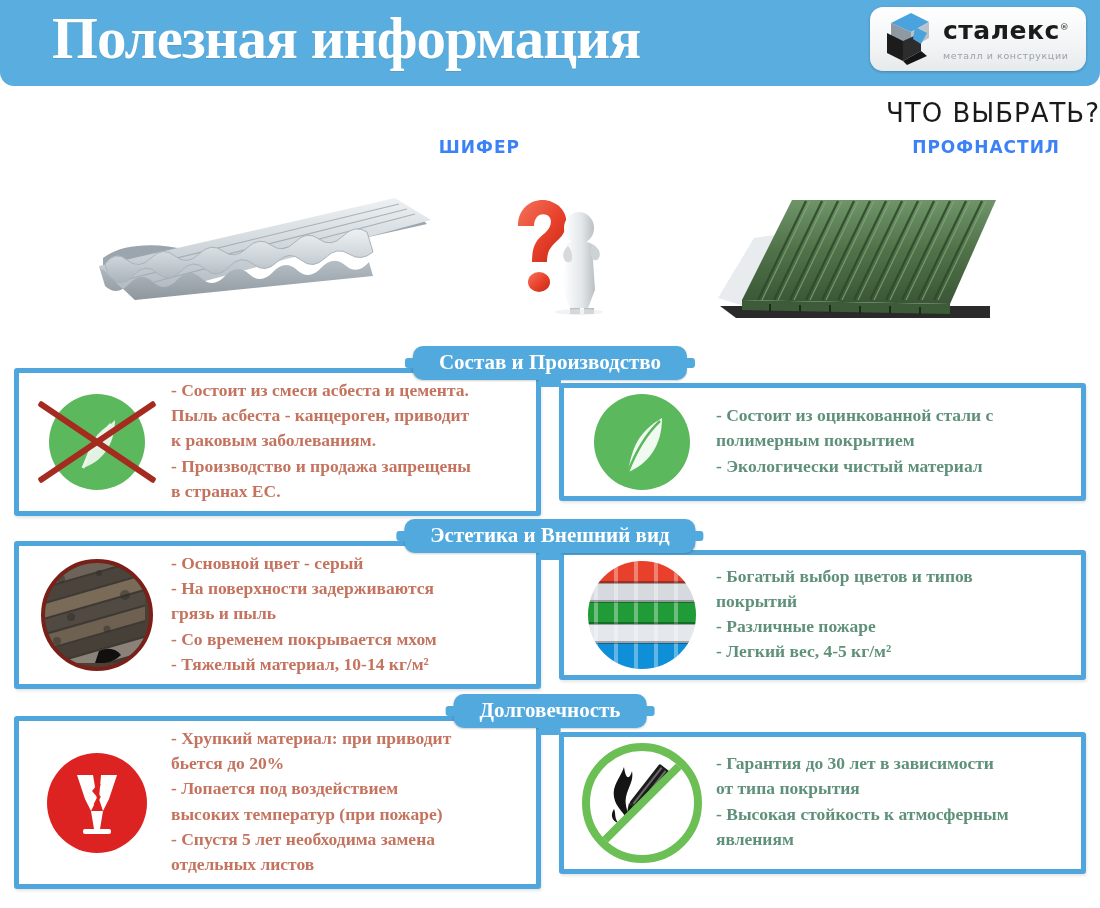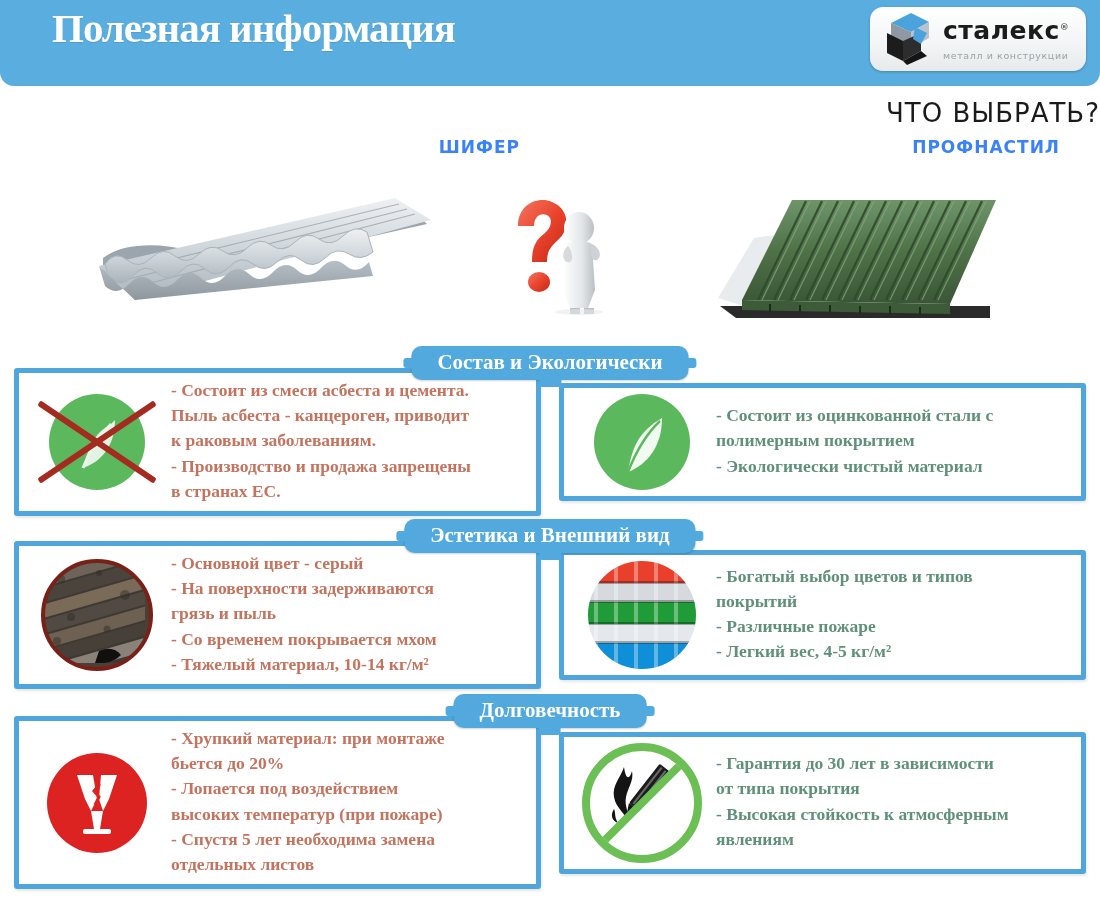--- a/index.html
+++ b/index.html
@@ -13,21 +13,21 @@
   }
   
   .banner{
     position:absolute;left:0;top:0;width:1100px;height:86px;
     background:#5aaedf;
     border-bottom-left-radius:14px;border-bottom-right-radius:14px;
   }
   .banner-title{
     position:absolute;left:52px;top:4px;
     font-family:"Liberation Serif", serif;
-    font-weight:700;font-size:41px;color:#ffffff;
+    font-weight:700;font-size:59px;color:#ffffff;
     letter-spacing:-1px;white-space:nowrap;
     text-shadow:0 1px 1px rgba(0,0,0,.10);
   }
   .logo-box{
     position:absolute;right:14px;top:7px;width:216px;height:64px;
     background:linear-gradient(180deg,#ffffff 0%,#f3f5f6 55%,#e7eaec 100%);
     border-radius:13px;
     box-shadow:0 1px 3px rgba(0,0,0,.25);
     display:flex;align-items:center;
   }
@@ -284,21 +284,21 @@
       <line x1="130" y1="125" x2="130" y2="133"></line>
         <line x1="160" y1="126" x2="160" y2="134"></line>
       <line x1="190" y1="126" x2="190" y2="134"></line>
         <line x1="220" y1="127" x2="220" y2="135"></line>
     </g>
   </svg>
 </div>
 
 <div class="section sec1">
   <div class="pill">
-    <span>Состав и Экологически</span>
+    <span>Состав и Производство</span>
     <span class="pill-tab"></span>
   </div>
   <div class="cards">
     <div class="card">
       <div class="card-icon">
         <div class="ico" style="width:96px;height:96px;">
           <div class="leaf-circle circ">
             <svg width="96" height="96" viewBox="0 0 96 96" style="position:absolute;left:0;top:0;">
               <path d="M66,26 C66,52 52,68 34,74 C40,54 44,40 62,30 Z" fill="#eaf6ea" opacity=".95"></path>
               <path d="M62,30 C48,44 40,58 34,74" stroke="#eaf6ea" stroke-width="3" fill="none"></path>
@@ -421,21 +421,21 @@
           <svg width="100" height="100" viewBox="0 0 100 100" style="position:absolute;left:0;top:0;">
             <path d="M30,22 L46,22 L50,46 L44,58 L38,46 Z" fill="#ffffff"></path>
             <path d="M54,22 L70,22 L62,46 L56,58 L52,46 Z" fill="#ffffff"></path>
             <path d="M44,58 L56,58 L53,76 L47,76 Z" fill="#ffffff"></path>
             <rect x="36" y="76" width="28" height="5" rx="2" fill="#ffffff"></rect>
             <path d="M49,24 L52,32 L47,38 L52,44 L48,52" stroke="#dd2222" stroke-width="3" fill="none"></path>
           </svg>
         </div>
       </div>
       <div class="card-text neg">
-        <p>- Хрупкий материал: при монтаже</p>
+        <p>- Хрупкий материал: при приводит</p>
         <p>бьется до 20%</p>
         <p>- Лопается под воздействием</p>
         <p>высоких температур (при пожаре)</p>
         <p>- Спустя 5 лет необходима замена</p>
         <p>отдельных листов</p>
       </div>
     </div>
     <div class="card">
       <div class="card-icon">
         <div class="nofire-circle circ">

